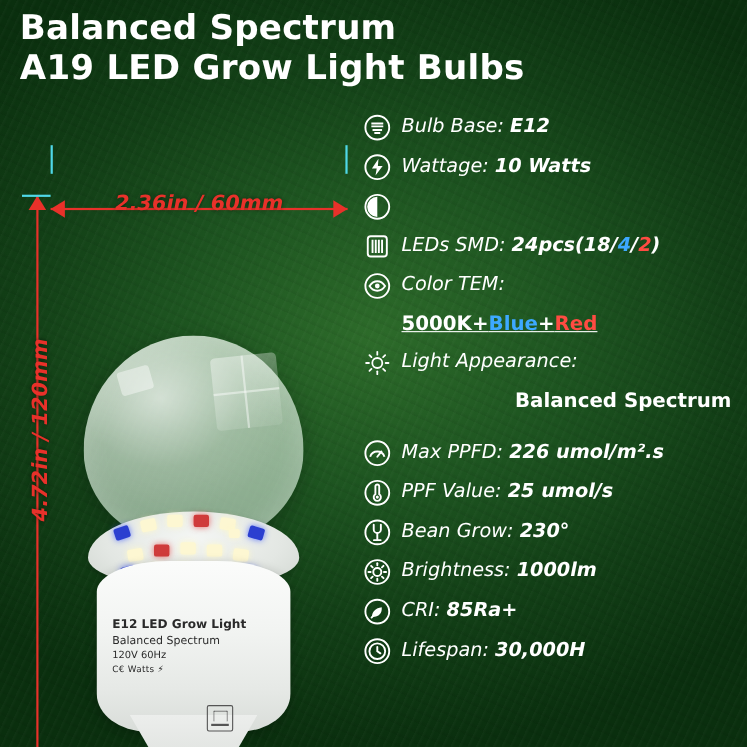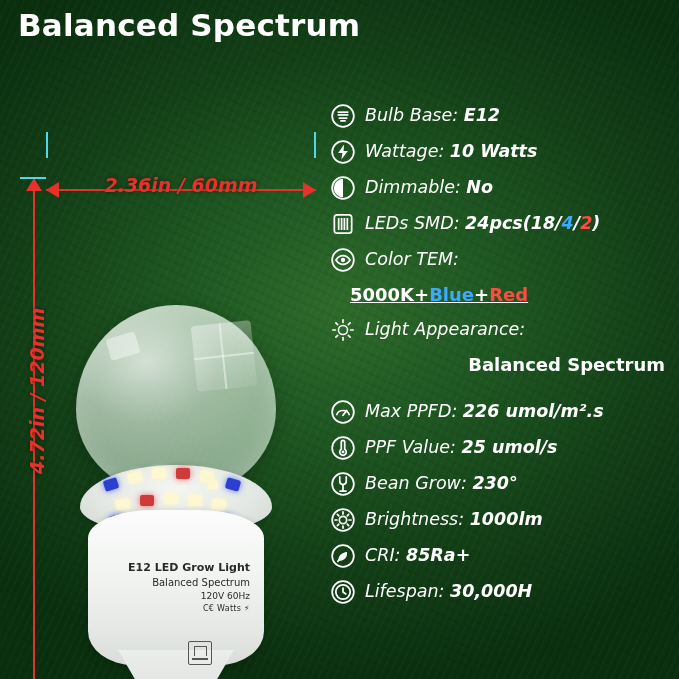--- a/index.html
+++ b/index.html
@@ -120,21 +120,21 @@
     background:linear-gradient(180deg,#fbfcfb 0%,#f2f4f2 40%,#e6e9e6 75%,#d9ddd9 100%);
     box-shadow:0 3px 10px rgba(0,0,0,0.22);
   }
   .bodytaper{
     position:absolute;left:52px;top:345px;width:116px;height:52px;
     background:linear-gradient(180deg,#eceeec 0%,#dde0dd 100%);
     clip-path:polygon(0 0,100% 0,74% 100%,26% 100%);
   }
   .label{
     position:absolute;left:36px;top:255px;width:148px;
-    text-align:right;color:#2a2a2a;line-height:1.45;
+    text-align:left;color:#2a2a2a;line-height:1.45;
   }
   .label .l1{font-size:11px;font-weight:bold;}
   .label .l2{font-size:10px;}
   .label .l3{font-size:9px;}
   .label .l4{font-size:8px;letter-spacing:.3px;}
   .binicon{
     position:absolute;left:122px;top:336px;width:22px;height:22px;
     border:1.4px solid #555;border-radius:2px;
   }
   .binicon:before{
@@ -158,38 +158,39 @@
   .ico{
     width:26px;height:26px;flex:0 0 26px;margin-right:9px;margin-top:1px;
     color:#ffffff;
   }
   .ico svg{display:block;width:26px;height:26px;}
   .txt{
     color:#ffffff;font-size:17.5px;line-height:26px;white-space:nowrap;
   }
   .txt b{font-weight:bold;}
   .sub{
-    color:#ffffff;font-size:18px;font-weight:bold;margin-left:20px;
+    color:#ffffff;font-size:18px;font-weight:bold;margin-left:35px;
     line-height:26px;
   }
   .sub.u{text-decoration:underline;}
   .sub-right{
     color:#ffffff;font-size:18px;font-weight:bold;
     text-align:right;width:335px;line-height:26px;
   }
 </style>
 </head>
 <body>
 
 <div class="bg"></div>
 
 <div class="wrap">
 
   <div class="title">
     <span class="l1">Balanced Spectrum</span>
+    <span class="l2">A19 LED Grow Light Bulbs</span>
   </div>
 
   <div class="leftpanel">
 
     <div class="dim-top">
       <div class="dim-top-line"></div>
       <div class="arrow-l"></div>
       <div class="arrow-r"></div>
       <div class="dim-top-label">2.36in / 60mm</div>
     </div>
@@ -272,21 +273,20 @@
       <span class="txt"><span>Wattage: </span><b>10 Watts</b></span>
     </div>
 
     <div class="row">
       <span class="ico">
         <svg viewBox="0 0 24 24" fill="none" stroke="#fff" stroke-width="1.6">
           <circle cx="12" cy="12" r="10"></circle>
           <path d="M12 3.5a8.5 8.5 0 0 0 0 17z" fill="#fff" stroke="none"></path>
         </svg>
       </span>
-      <span class="txt"><span>Dimmable: </span><b>No</b></span>
     </div>
 
     <div class="row">
       <span class="ico">
         <svg viewBox="0 0 24 24" fill="none" stroke="#fff" stroke-width="1.6">
           <rect x="4" y="3.5" width="16" height="17" rx="2.5"></rect>
           <line x1="8" y1="6.5" x2="8" y2="17.5"></line>
             <line x1="10.7" y1="6.5" x2="10.7" y2="17.5"></line>
           <line x1="13.3" y1="6.5" x2="13.3" y2="17.5"></line>
             <line x1="16" y1="6.5" x2="16" y2="17.5"></line>

